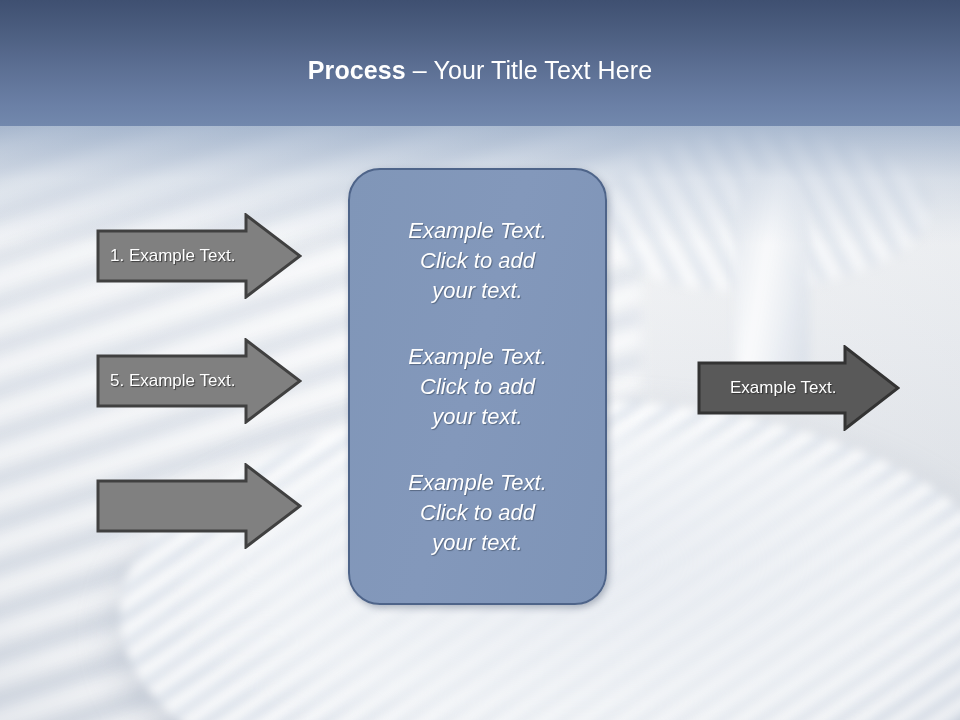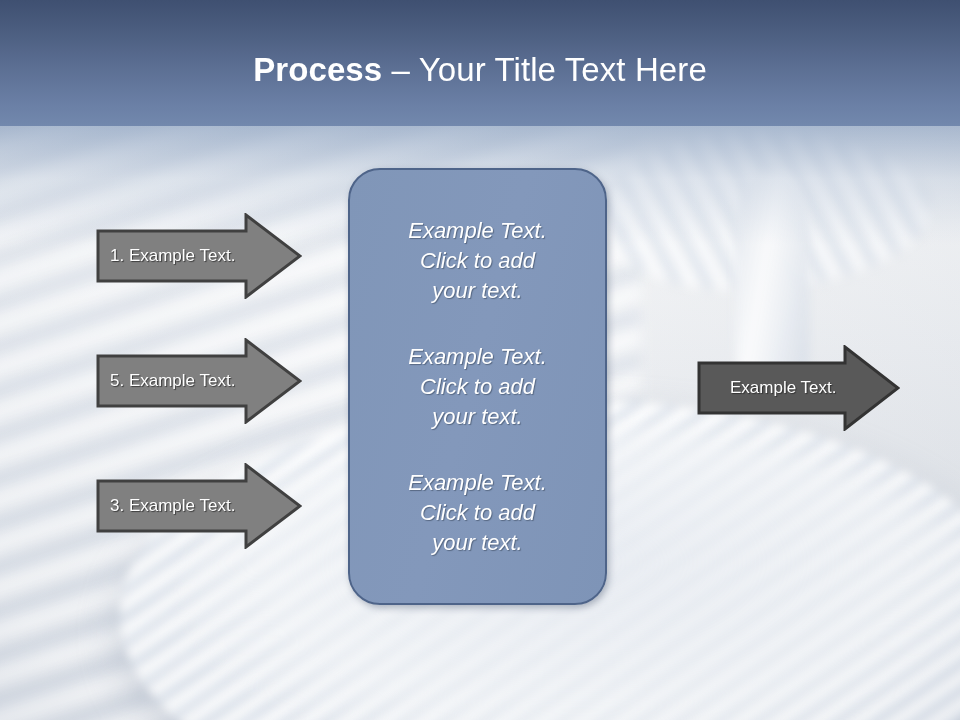--- a/index.html
+++ b/index.html
@@ -133,21 +133,21 @@
       #4a5c7e 22%,
       #5b6e92 52%,
       #6b80a6 84%,
       #7288ad 100%);
   }
   .slide-title {
     position: absolute;
     left: 0; top: 50px;
     width: 960px;
     text-align: center;
-    font-size: 33px;
+    font-size: 25px;
     line-height: 40px;
     color: #ffffff;
     letter-spacing: 0.1px;
     white-space: nowrap;
   }
   .slide-title .t-bold { font-weight: bold; }
   .slide-title .t-norm { font-weight: normal; }
 
   
   .center-box {
@@ -238,21 +238,20 @@
     <svg width="206" height="86" viewBox="0 0 206 86">
       <polygon points="2,18 150,18 150,2 204,43 150,84 150,68 2,68" fill="#808080" stroke="#404040" stroke-width="3" stroke-linejoin="miter"></polygon>
     </svg>
     <span class="arrow-label">5. Example Text.</span>
   </div>
 
   <div class="arrow arrow-3">
     <svg width="206" height="86" viewBox="0 0 206 86">
       <polygon points="2,18 150,18 150,2 204,43 150,84 150,68 2,68" fill="#808080" stroke="#404040" stroke-width="3" stroke-linejoin="miter"></polygon>
     </svg>
-    <span class="arrow-label">3. Example Text.</span>
   </div>
 
   <div class="center-box">
     <div class="center-text">
       <div>Example Text.</div>
       <div>Click  to add</div>
       <div>your text.</div>
     </div>
     <div class="center-text">
       <div>Example Text.</div>

